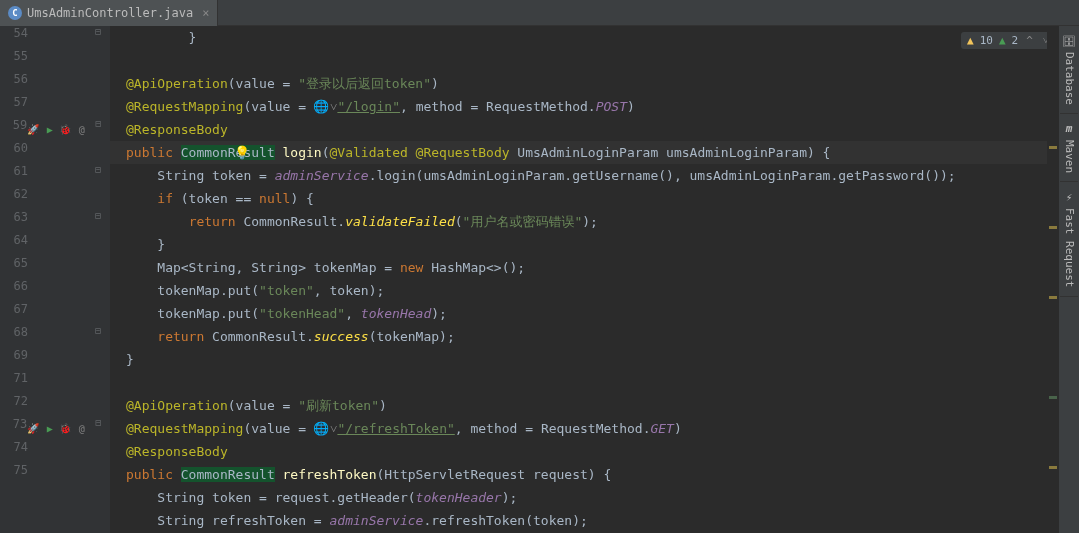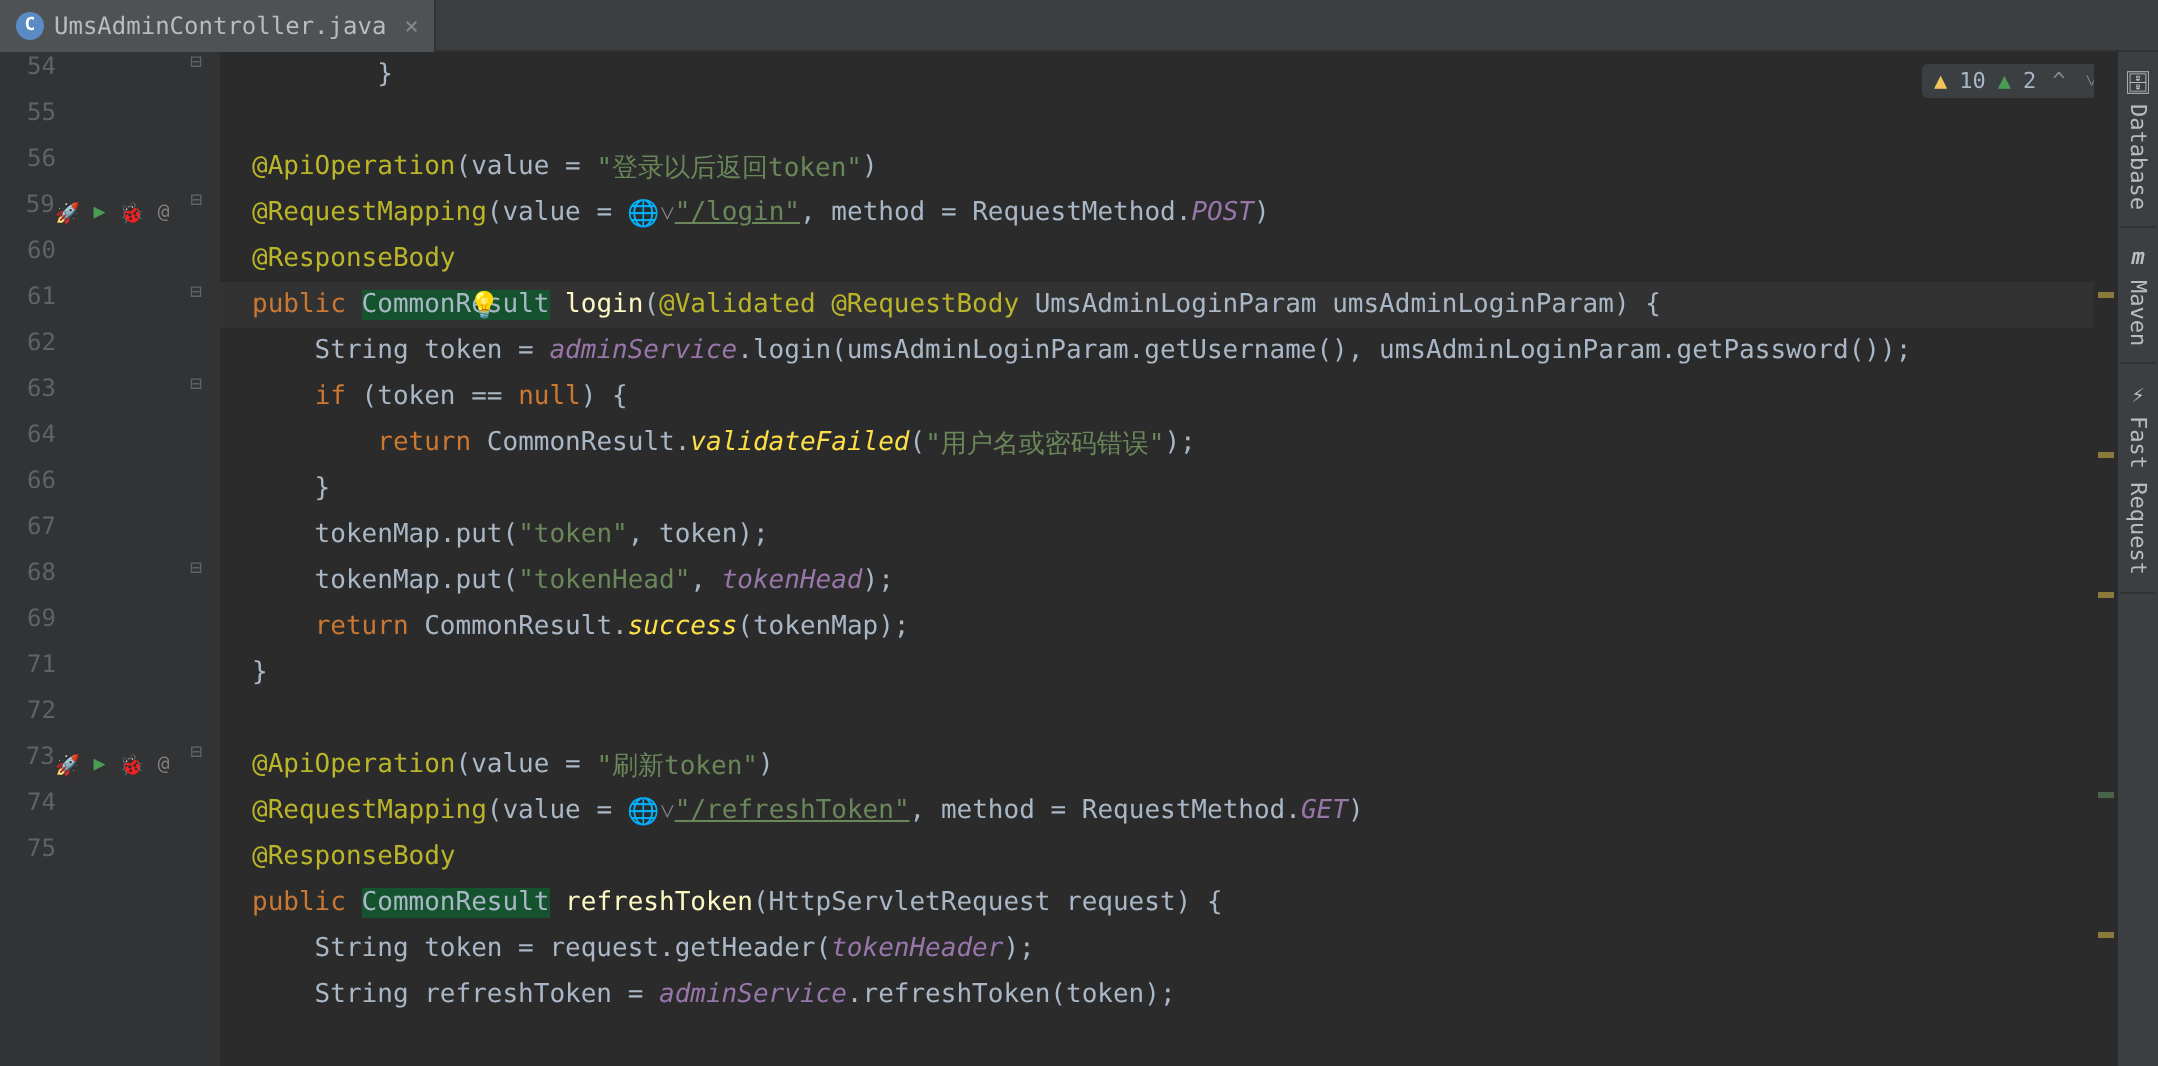--- a/index.html
+++ b/index.html
@@ -210,20 +210,25 @@
         <span class="line-num">55</span>
         <span class="gutter-icons"></span>
         <span class="gutter-fold"></span>
       </div>
     <div class="gutter-row">
         <span class="line-num">56</span>
         <span class="gutter-icons"></span>
         <span class="gutter-fold"></span>
       </div>
     <div class="gutter-row">
+        <span class="line-num">57</span>
+        <span class="gutter-icons"></span>
+        <span class="gutter-fold"></span>
+      </div>
+    <div class="gutter-row">
         <span class="line-num">59</span>
         <span class="gutter-icons">
       <span class="icon-small icon-rocket">🚀</span>
       <span class="icon-small icon-run">▶</span>
       <span class="icon-small icon-debug">🐞</span>
       <span class="icon-small icon-at">@</span>
     </span>
         <span class="gutter-fold">⊟</span>
       </div>
     <div class="gutter-row">
@@ -241,20 +246,25 @@
         <span class="gutter-icons"></span>
         <span class="gutter-fold"></span>
       </div>
     <div class="gutter-row">
         <span class="line-num">63</span>
         <span class="gutter-icons"></span>
         <span class="gutter-fold">⊟</span>
       </div>
     <div class="gutter-row">
         <span class="line-num">64</span>
+        <span class="gutter-icons"></span>
+        <span class="gutter-fold"></span>
+      </div>
+    <div class="gutter-row">
+        <span class="line-num">65</span>
         <span class="gutter-icons"></span>
         <span class="gutter-fold"></span>
       </div>
     <div class="gutter-row">
         <span class="line-num">66</span>
         <span class="gutter-icons"></span>
         <span class="gutter-fold"></span>
       </div>
     <div class="gutter-row">
         <span class="line-num">67</span>
@@ -307,20 +317,21 @@
     <div class="code-line"><span>        }</span></div>
     <div class="code-line"><span></span></div>
     <div class="code-line">        <span class="ann">@ApiOperation</span><span class="ann-attr">(value = </span><span class="s">"登录以后返回token"</span><span class="ann-attr">)</span></div>
     <div class="code-line">        <span class="ann">@RequestMapping</span><span class="ann-attr">(value = </span><span class="globe">🌐˅</span><span class="link-s">"/login"</span><span class="ann-attr">, method = RequestMethod.</span><span class="field">POST</span><span class="ann-attr">)</span></div>
     <div class="code-line">        <span class="ann">@ResponseBody</span></div>
     <div class="code-line highlight"><span class="icon-bulb" style="position:absolute;left:124px;">💡</span>        <span class="k">public </span><span class="c-class c-hl">CommonResult</span><span class="fn"> login</span><span>(</span><span class="ann">@Validated </span><span class="ann">@RequestBody </span><span>UmsAdminLoginParam </span><span class="param">umsAdminLoginParam</span><span>) {</span></div>
     <div class="code-line">        <span>    String token = </span><span class="field">adminService</span><span>.login(umsAdminLoginParam.getUsername(), umsAdminLoginParam.getPassword());</span></div>
     <div class="code-line">        <span>    </span><span class="k">if </span><span>(token == </span><span class="k">null</span><span>) {</span></div>
     <div class="code-line">        <span>        </span><span class="k">return </span><span>CommonResult.</span><span class="fn-static">validateFailed</span><span>(</span><span class="s">"用户名或密码错误"</span><span>);</span></div>
     <div class="code-line">        <span>    }</span></div>
+    <div class="code-line">        <span>    Map&lt;String, String&gt; tokenMap = </span><span class="k">new </span><span>HashMap&lt;&gt;();</span></div>
     <div class="code-line">        <span>    tokenMap.put(</span><span class="s">"token"</span><span>, token);</span></div>
     <div class="code-line">        <span>    tokenMap.put(</span><span class="s">"tokenHead"</span><span>, </span><span class="field">tokenHead</span><span>);</span></div>
     <div class="code-line">        <span>    </span><span class="k">return </span><span>CommonResult.</span><span class="fn-static">success</span><span>(tokenMap);</span></div>
     <div class="code-line">        <span>}</span></div>
     <div class="code-line"><span></span></div>
     <div class="code-line">        <span class="ann">@ApiOperation</span><span class="ann-attr">(value = </span><span class="s">"刷新token"</span><span class="ann-attr">)</span></div>
     <div class="code-line">        <span class="ann">@RequestMapping</span><span class="ann-attr">(value = </span><span class="globe">🌐˅</span><span class="link-s">"/refreshToken"</span><span class="ann-attr">, method = RequestMethod.</span><span class="field">GET</span><span class="ann-attr">)</span></div>
     <div class="code-line">        <span class="ann">@ResponseBody</span></div>
     <div class="code-line">        <span class="k">public </span><span class="c-class c-hl">CommonResult</span><span class="fn"> refreshToken</span><span>(HttpServletRequest request) {</span></div>
     <div class="code-line">        <span>    String token = request.getHeader(</span><span class="field">tokenHeader</span><span>);</span></div>

